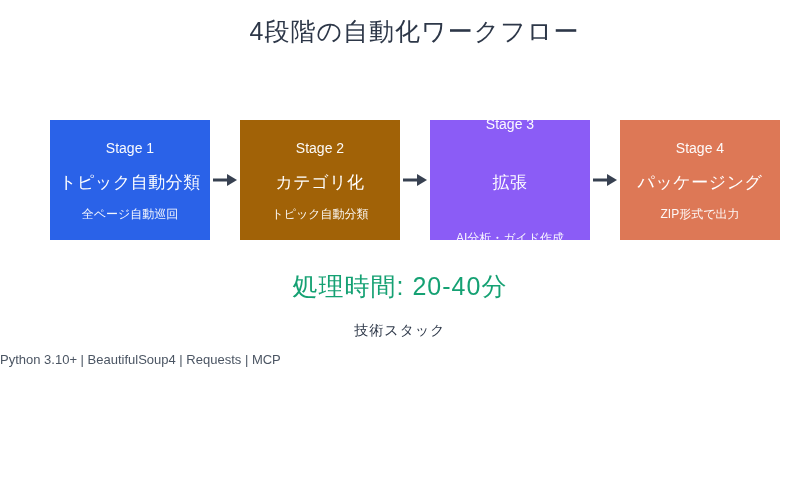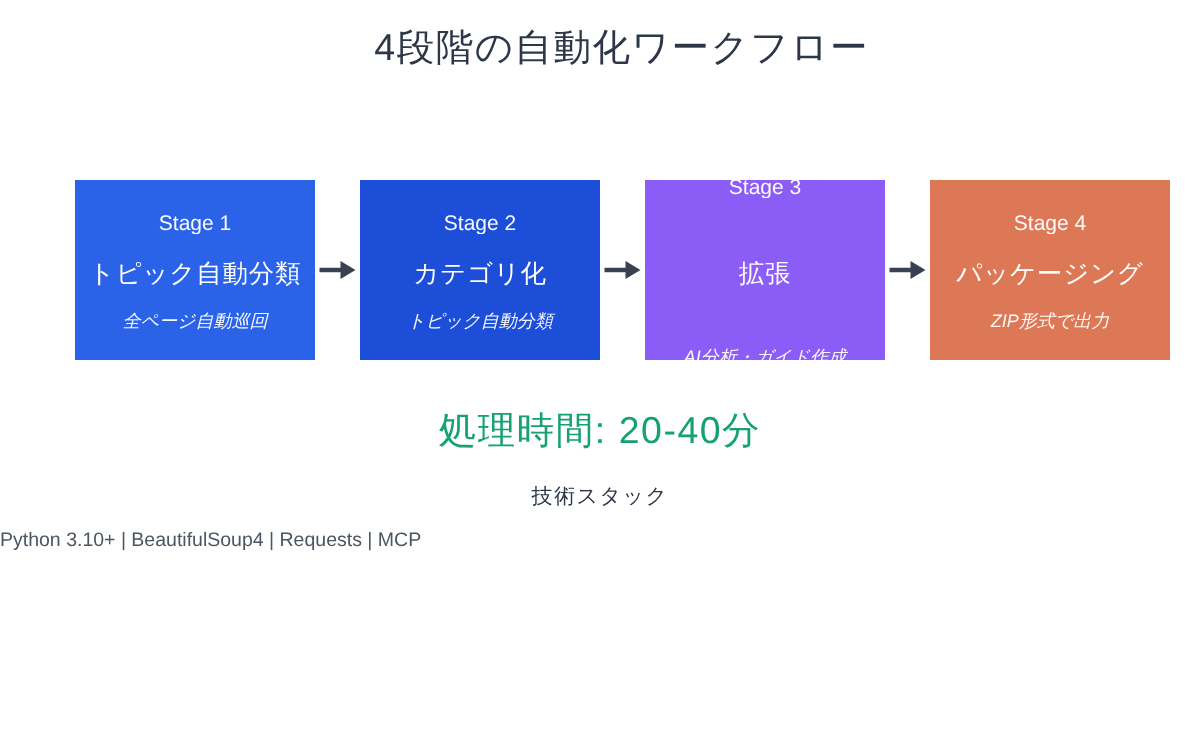--- a/index.html
+++ b/index.html
@@ -52,21 +52,20 @@
   .stage-label {
     font-size: 17px;
     line-height: 19px;
     margin-bottom: 16px;
     letter-spacing: 0.5px;
   }
   .stage-desc {
     font-size: 12px;
     line-height: 13px;
     opacity: 0.95;
-    font-style: italic;
   }
   .arrow {
     width: 30px;
     display: flex;
     align-items: center;
     justify-content: center;
   }
   .arrow svg line { stroke: var(--arrow-color, #374151); }
   .arrow svg polygon { fill: var(--arrow-color, #374151); }
   .ptime {
@@ -113,21 +112,21 @@
       <div class="stage-desc">全ページ自動巡回</div>
     </div>
 
     <div class="arrow">
       <svg width="26" height="16" viewBox="0 0 26 16" aria-hidden="true">
         <line x1="1" y1="8" x2="16" y2="8" stroke-width="3"></line>
         <polygon points="15,2 25,8 15,14"></polygon>
       </svg>
     </div>
 
-    <div class="stage" style="background: #1d4ed8;">
+    <div class="stage" style="background: #a16207;">
       <div class="stage-name">Stage 2</div>
       <div class="stage-label">カテゴリ化</div>
       <div class="stage-desc">トピック自動分類</div>
     </div>
 
     <div class="arrow">
       <svg width="26" height="16" viewBox="0 0 26 16" aria-hidden="true">
         <line x1="1" y1="8" x2="16" y2="8" stroke-width="3"></line>
         <polygon points="15,2 25,8 15,14"></polygon>
       </svg>

